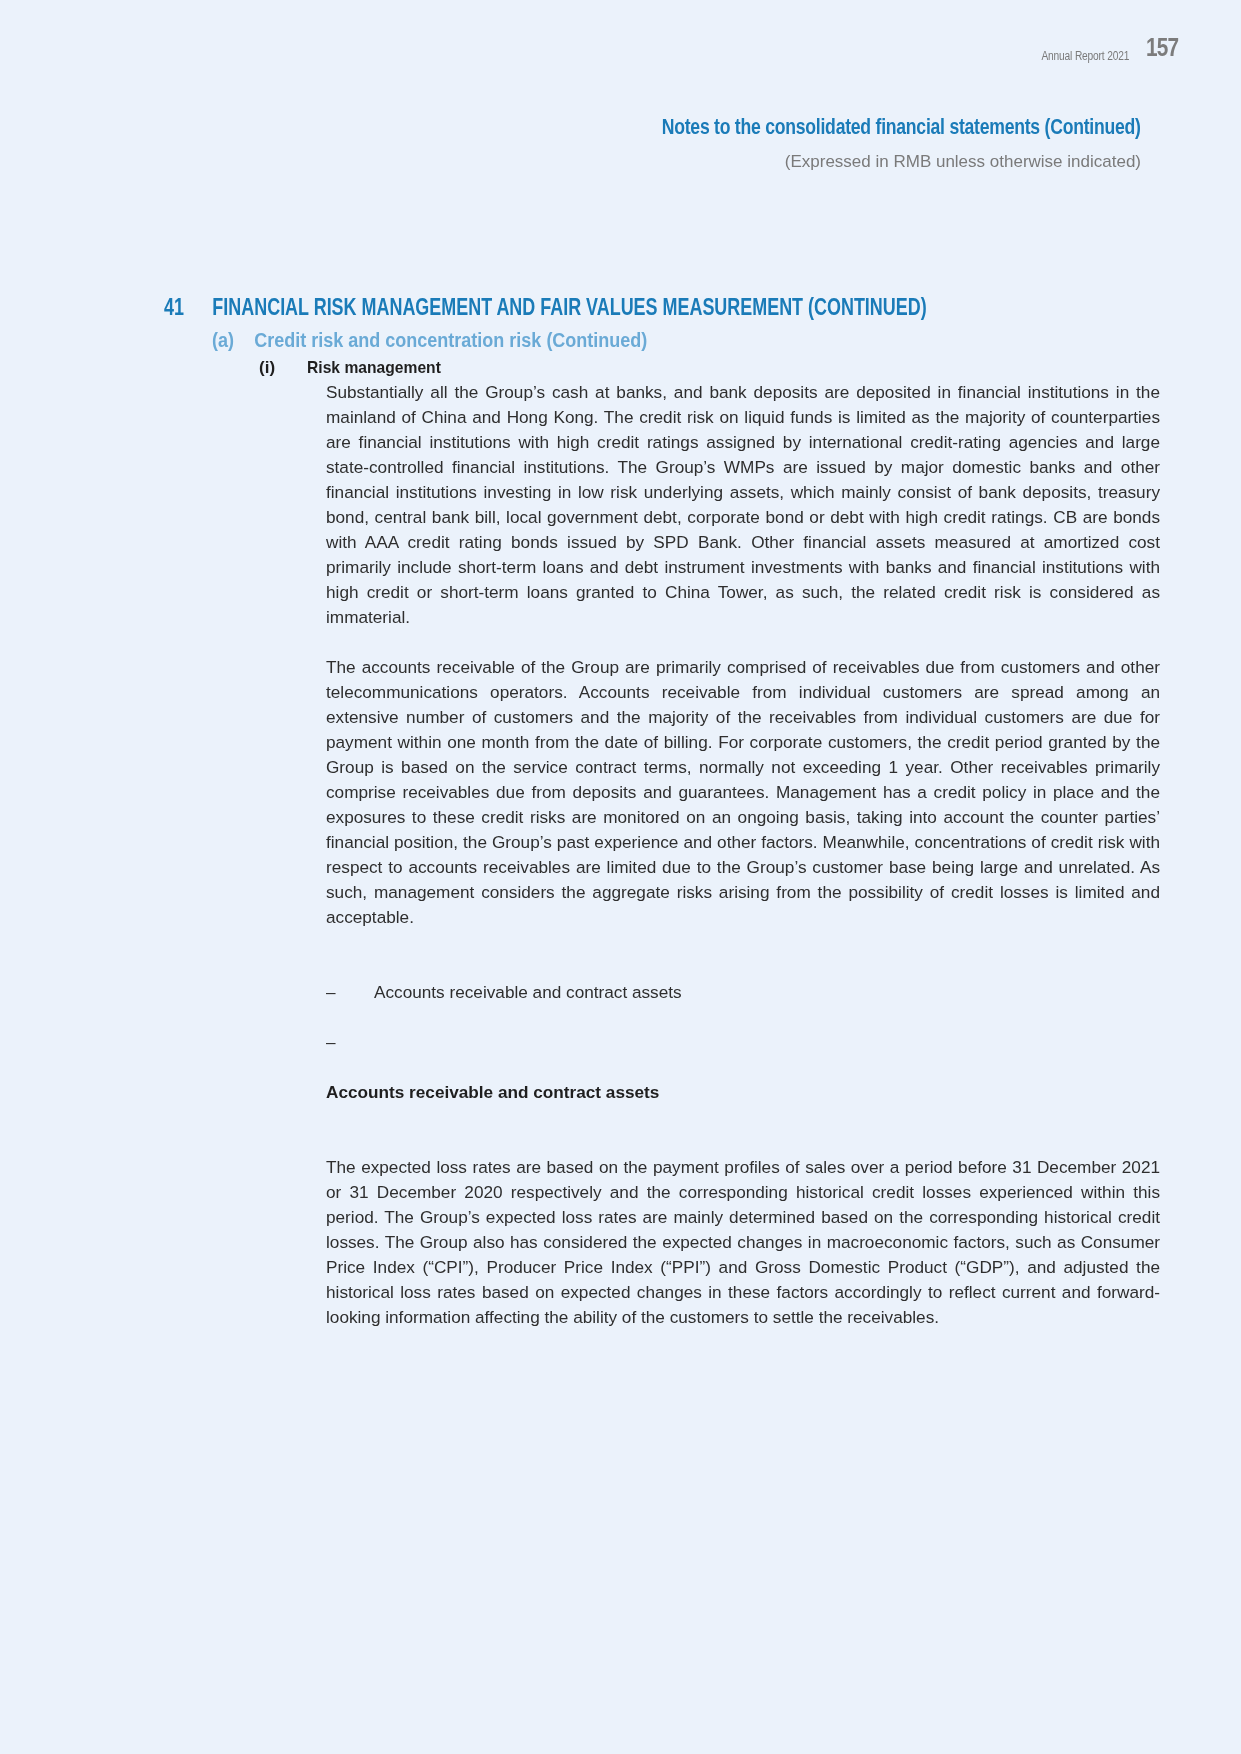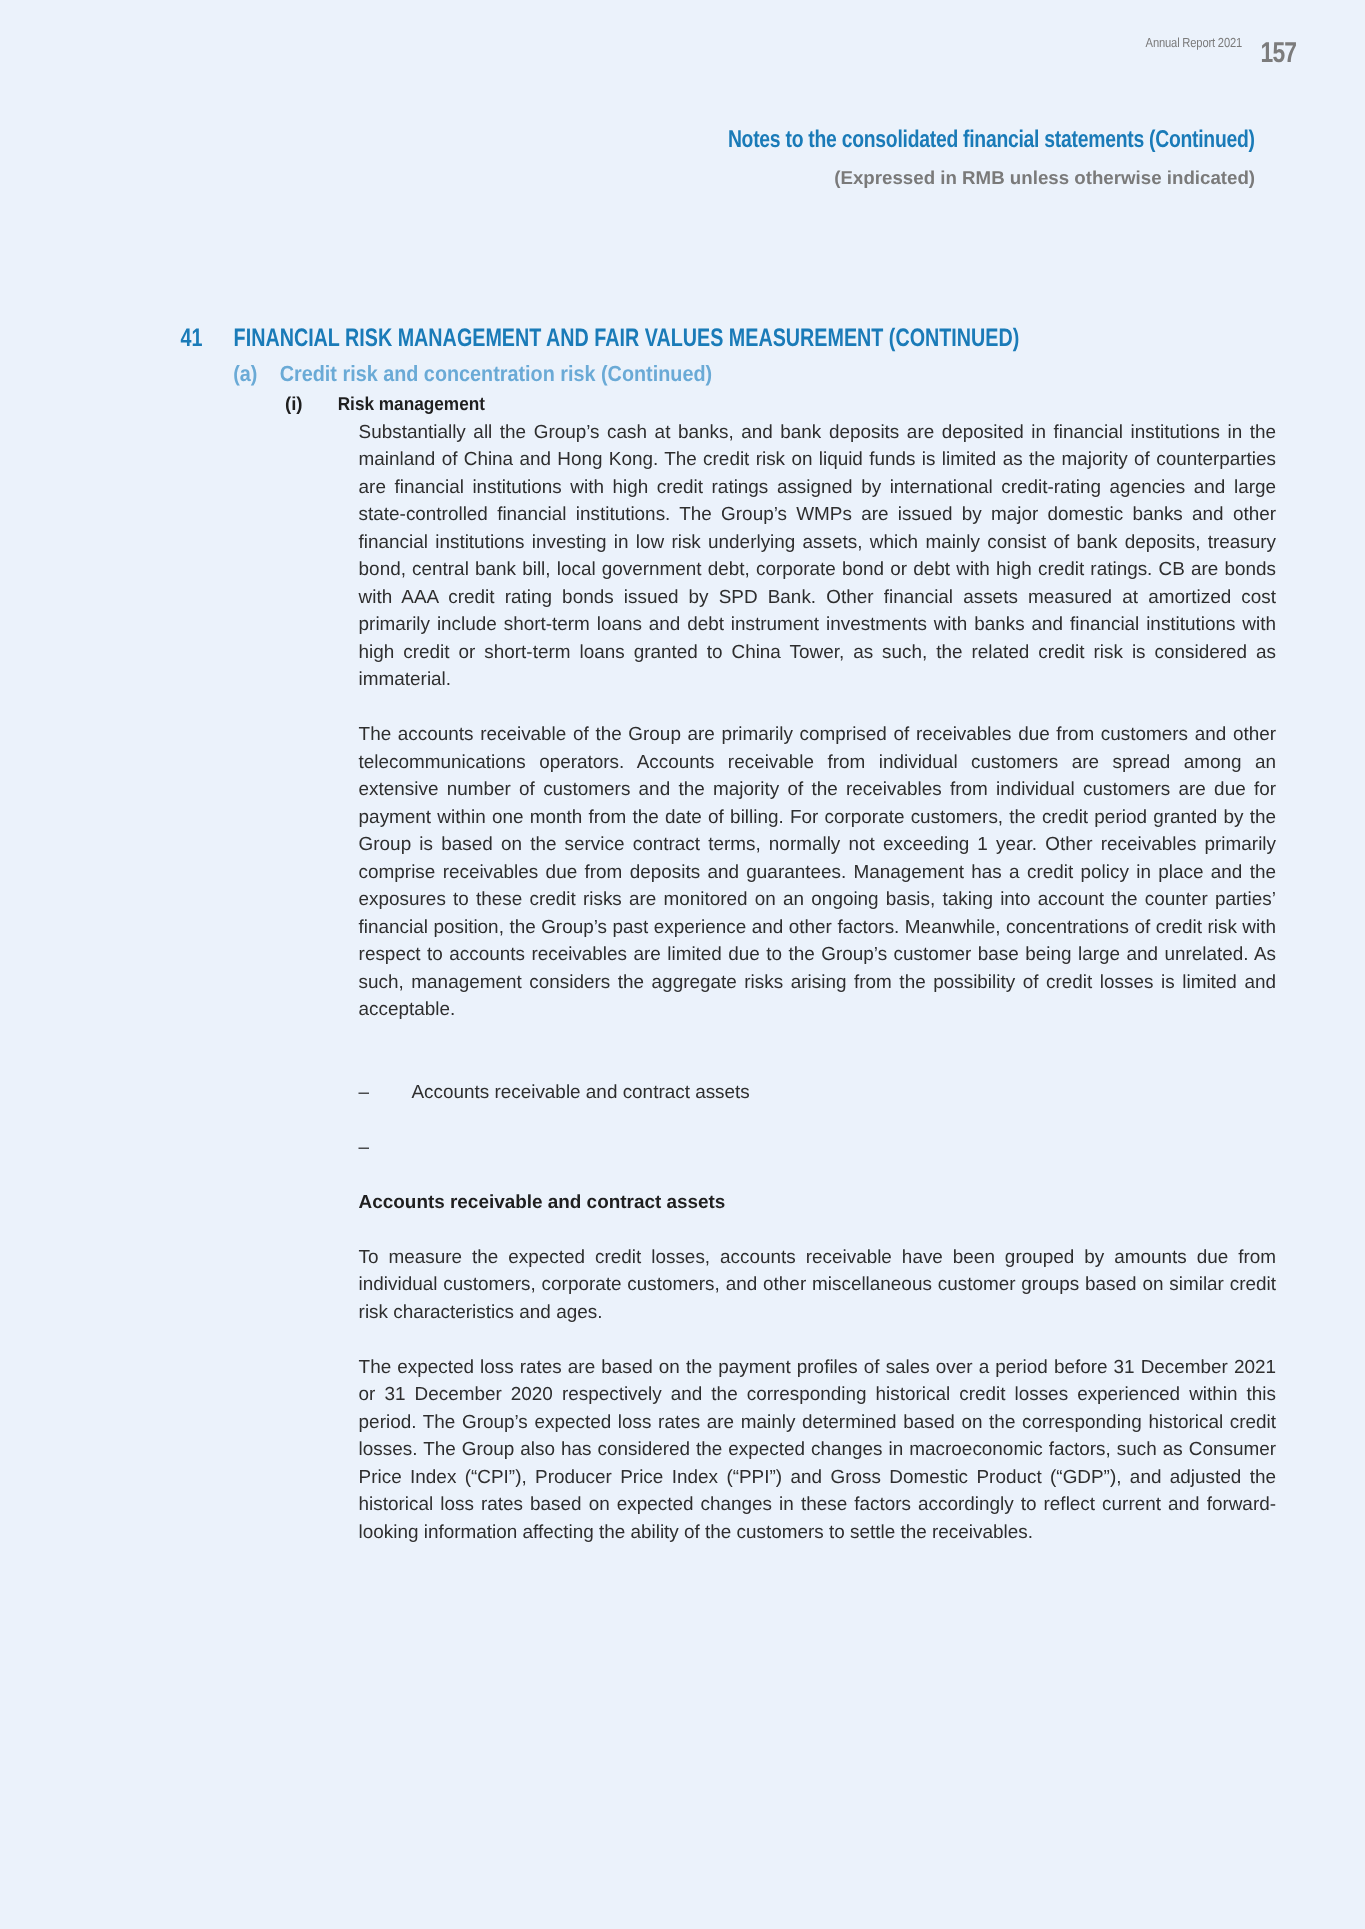--- a/index.html
+++ b/index.html
@@ -10,21 +10,21 @@
       font-family: "Liberation Sans", sans-serif;
       color: #2b2b2b;
       position: relative;
       overflow: hidden;
     }
     .page-header {
       position: absolute;
       right: 55px;
       top: 32px;
       display: flex;
-      align-items: flex-start;
+      align-items: flex-end;
       gap: 16px;
     }
     .report-label {
       font-family: "Liberation Sans", sans-serif;
       font-size: 12px;
       color: #7a7a7a;
       transform: scaleX(0.85);
       transform-origin: right;
       letter-spacing: -0.2px;
     }
@@ -50,21 +50,20 @@
       white-space: nowrap;
       letter-spacing: -0.3px;
     }
     .notes-subtitle {
       position: absolute;
       right: 100px;
       top: 152px;
       font-size: 17px;
       color: #7a7a7a;
       white-space: nowrap;
-      font-weight: bold;
     }
     .section-heading {
       position: absolute;
       left: 164px;
       top: 294px;
       font-weight: bold;
       font-size: 23px;
       color: #1a7bb8;
       white-space: nowrap;
       transform: scaleX(0.78);
@@ -167,17 +166,16 @@
       <span class="dash">–</span>
       <span>Accounts receivable and contract assets</span>
     </div>
     <div class="gap"></div>
     <div class="bullet">
       <span class="dash">–</span>
     </div>
     <div class="gap"></div>
     <div class="bold-heading">Accounts receivable and contract assets</div>
     <div class="gap"></div>
-    <p>To measure the expected credit losses, accounts receivable have been grouped by amounts due from individual customers, corporate customers, and other miscellaneous customer groups based on similar credit risk characteristics and ages.</p>
     <div class="gap"></div>
     <p>The expected loss rates are based on the payment profiles of sales over a period before 31 December 2021 or 31 December 2020 respectively and the corresponding historical credit losses experienced within this period. The Group’s expected loss rates are mainly determined based on the corresponding historical credit losses. The Group also has considered the expected changes in macroeconomic factors, such as Consumer Price Index (“CPI”), Producer Price Index (“PPI”) and Gross Domestic Product (“GDP”), and adjusted the historical loss rates based on expected changes in these factors accordingly to reflect current and forward-looking information affecting the ability of the customers to settle the receivables.</p>
   </div>
 </div>
 
 </body></html>

